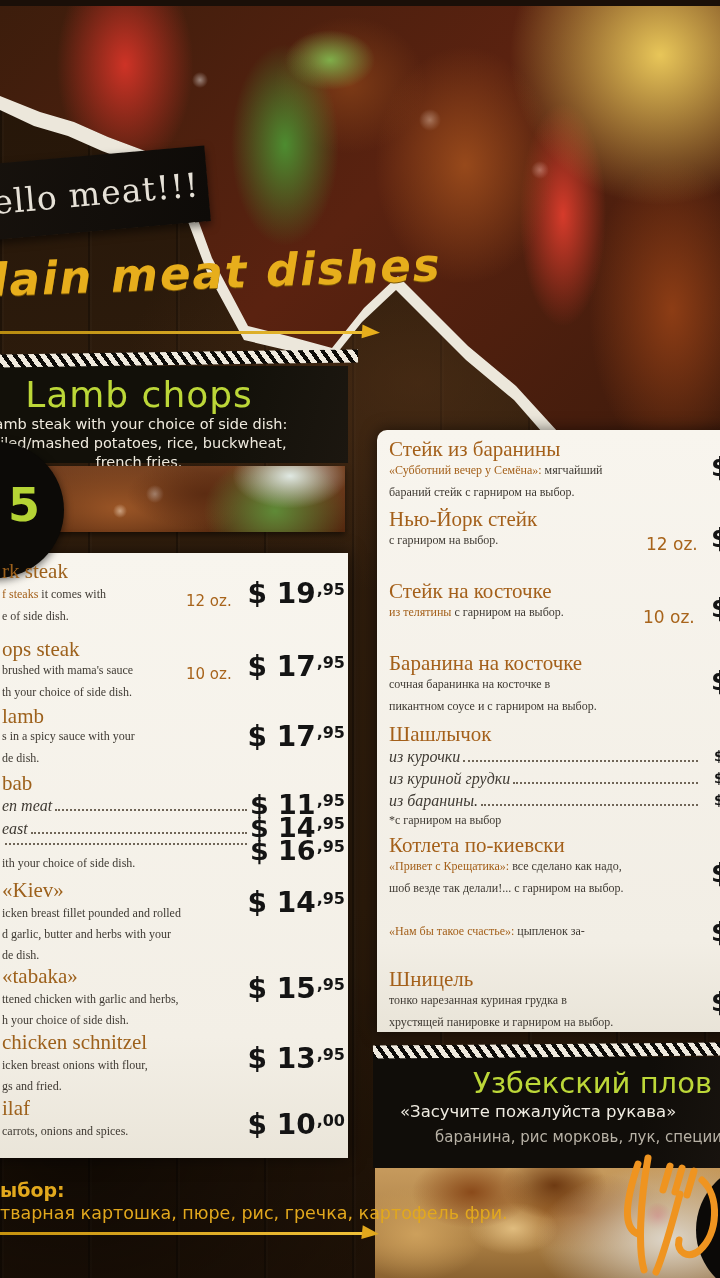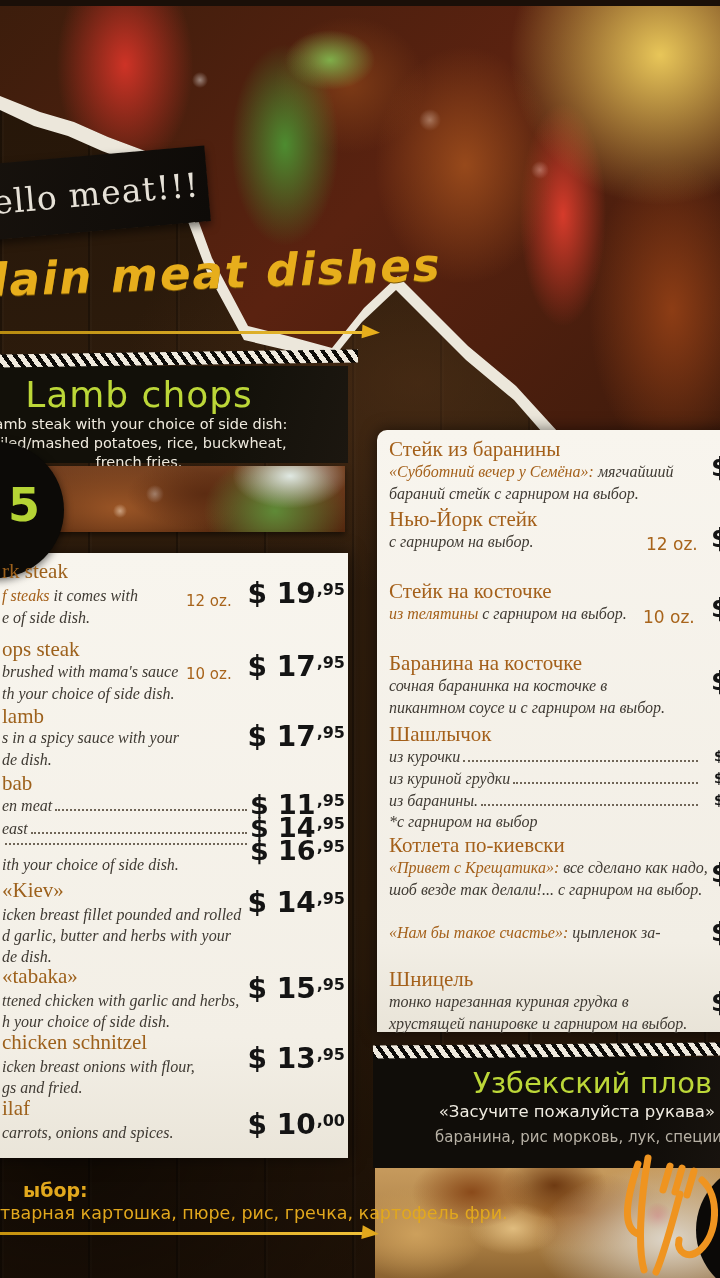--- a/index.html
+++ b/index.html
@@ -77,21 +77,21 @@
       linear-gradient(#744020,#53280f);
     box-shadow:0 3px 6px rgba(0,0,0,.5);}
   .lbadge{position:absolute;left:-72px;top:442px;width:136px;height:136px;border-radius:50%;
     background:#0c0a07;z-index:5;box-shadow:0 2px 8px rgba(0,0,0,.6);}
   .lbadge span{position:absolute;right:24px;top:36px;font-family:"DejaVu Sans",sans-serif;
     font-weight:bold;font-size:46px;color:#b5d435;}
   .lbody{position:absolute;left:-26px;top:553px;width:374px;height:605px;z-index:3;
     background:linear-gradient(#f8f5ee,#f3efe6 80%,#eae5d9);box-shadow:0 0 16px rgba(0,0,0,.55);}
   
   .t{position:absolute;font-size:21px;color:#9d611c;z-index:6;white-space:nowrap;}
-  .d{position:absolute;font-size:16px;font-style:italic;color:#3f3a33;z-index:6;white-space:nowrap;}
+  .d{position:absolute;font-size:12px;color:#3f3a33;z-index:6;white-space:nowrap;}
   .d .em{color:#a4601a;}
   .oz{position:absolute;font-family:"DejaVu Sans",sans-serif;font-size:15px;color:#a8641b;z-index:6;}
   .price{position:absolute;font-family:"DejaVu Sans",sans-serif;font-weight:bold;font-size:28px;
     color:#141414;z-index:6;white-space:nowrap;}
   .price sup{font-size:16px;position:relative;top:2px;left:1px;}
   .price.right-align{text-align:right;width:120px;}
   .krow{position:absolute;left:2px;width:248px;display:flex;align-items:baseline;z-index:6;}
   .krow .txt{font-size:16px;font-style:italic;color:#3f3a33;white-space:nowrap;}
   .krow .dots{flex:1;border-bottom:2px dotted #6f6557;margin:0 3px 3px 3px;min-width:10px;}
   .rrow{position:absolute;left:389px;width:312px;display:flex;align-items:baseline;z-index:6;}
@@ -104,40 +104,40 @@
   
   .rbody{position:absolute;left:377px;top:430px;width:353px;height:602px;z-index:3;
     border-radius:10px 0 0 0;background:linear-gradient(#f8f5ee,#f2eee5 85%,#e9e4d8);
     box-shadow:0 0 16px rgba(0,0,0,.55);}
   .rt{position:absolute;font-size:21px;color:#a4601a;z-index:6;white-space:nowrap;}
   
   .plov-black{position:absolute;left:373px;top:1057px;width:380px;height:111px;z-index:3;
     background:linear-gradient(100deg,#100d09 70%,#1a1510);}
   .plov-title{position:absolute;left:400px;top:1066px;width:312px;text-align:right;z-index:6;
     font-family:"DejaVu Sans",sans-serif;font-size:29px;color:#bcd738;}
-  .plov-sub{position:absolute;left:400px;top:1102px;width:315px;text-align:right;z-index:6;
+  .plov-sub{position:absolute;left:400px;top:1102px;width:315px;text-align:left;z-index:6;
     font-family:"DejaVu Sans",sans-serif;font-size:16.5px;color:#f0ece2;}
   .plov-ing{position:absolute;left:400px;top:1128px;width:322px;text-align:right;z-index:6;
     font-family:"DejaVu Sans",sans-serif;font-size:15px;color:#b7b1a5;}
   .plov-photo{position:absolute;left:375px;top:1168px;width:345px;height:110px;z-index:3;
     background:
       radial-gradient(ellipse 170px 95px at 85% 65%,#ddd6ca,rgba(221,214,202,0) 78%),
       radial-gradient(circle 12px at 82% 44%,#b3281e,rgba(179,40,30,0) 14px),
       radial-gradient(ellipse 80px 48px at 28% 22%,#8a4a1a,rgba(138,74,26,0) 75%),
       radial-gradient(ellipse 70px 45px at 52% 16%,#6e3a12,rgba(110,58,18,0) 75%),
       radial-gradient(ellipse 90px 60px at 12% 60%,#cda05c,rgba(205,160,92,0) 78%),
       radial-gradient(ellipse 60px 35px at 40% 55%,#e0bc7e,rgba(224,188,126,0) 75%),
       radial-gradient(ellipse 120px 50px at 60% 40%,#96591f,rgba(150,89,31,0) 78%),
       linear-gradient(#c69a5d,#a87c41 70%,#8a6230);}
   .badge-br{position:absolute;left:696px;top:1162px;width:136px;height:136px;border-radius:50%;
     background:#0b0907;z-index:5;}
   .brand{position:absolute;left:608px;top:1150px;z-index:7;}
   
   .f-label{position:absolute;left:0;top:1179px;z-index:4;font-family:"DejaVu Sans",sans-serif;
-    font-weight:bold;font-size:19px;color:#e2a81d;margin-left:23px;}
+    font-weight:bold;font-size:19px;color:#e2a81d;}
   .f-text{position:absolute;left:0;top:1203px;z-index:4;font-family:"DejaVu Sans",sans-serif;
     font-size:17.5px;color:#e2a81d;white-space:nowrap;}
   .f-line{position:absolute;left:0;top:1232px;width:372px;height:3px;z-index:4;
     background:linear-gradient(90deg,#c6920f,#f2c23a);}
   .f-arrow{position:absolute;left:362px;top:1226px;z-index:4;width:0;height:0;
     border-left:17px solid #e2a81d;border-top:7px solid transparent;border-bottom:7px solid transparent;transform:rotate(6deg);}
 </style>
 </head>
 <body>
 

